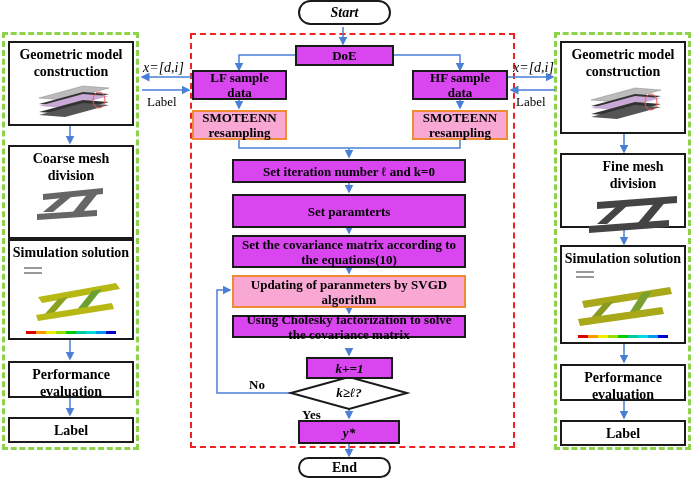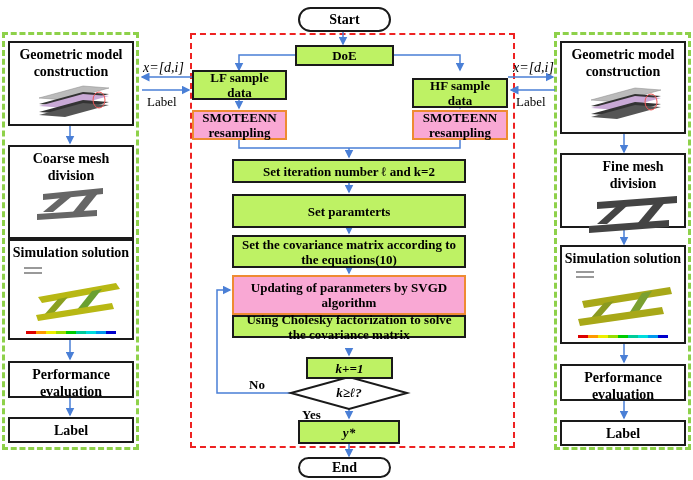--- a/index.html
+++ b/index.html
@@ -1,19 +1,19 @@
 <!DOCTYPE html>
 <html><head>
 <meta charset="utf-8">
 <style>
   html, body { margin:0; padding:0; background:#fff; }
   body { width:693px; height:480px; position:relative; overflow:hidden;
          font-family:"Liberation Serif", serif; color:#000; }
   .abs { position:absolute; box-sizing:border-box; }
-  .box { position:absolute; box-sizing:border-box; border:2px solid #1a1a1a; background:#bef264;
+  .box { position:absolute; box-sizing:border-box; border:2px solid #1a1a1a; background:#d946ef;
          display:flex; align-items:center; justify-content:center; text-align:center;
          font-weight:bold; font-size:13px; line-height:15px; }
   .box.orange { background:#f9a8d4; border-color:#ee8b33; }
   .term { position:absolute; box-sizing:border-box; border:2px solid #1a1a1a; border-radius:16px;
           background:#fff; display:flex; align-items:center; justify-content:center;
           font-weight:bold; font-size:14px; }
   .panel { position:absolute; box-sizing:border-box; border:3px dashed #8ed14a; }
   .main-frame { position:absolute; box-sizing:border-box; border:2.5px dashed #ee2222; }
   .pbox { position:absolute; box-sizing:border-box; border:2px solid #1a1a1a; background:#fff;
           text-align:center; font-weight:bold; font-size:14px; line-height:17px; }
@@ -66,50 +66,50 @@
 
     <line x1="624" y1="134" x2="624" y2="152" marker-end="url(#ah)"></line>
     <line x1="624" y1="227" x2="624" y2="244" marker-end="url(#ah)"></line>
     <line x1="624" y1="343" x2="624" y2="362" marker-end="url(#ah)"></line>
     <line x1="624" y1="400" x2="624" y2="418" marker-end="url(#ah)"></line>
   </g>
 
   <polygon points="291,393 349,377 407,393 349,409" fill="#fff" stroke="#1a1a1a" stroke-width="2"></polygon>
 </svg>
 
-<div class="term" style="left:298px;top:7px;width:93px;height:25px;">
+<div class="term" style="left:298px;top:0;width:93px;height:25px;font-style:italic;">
     <span>Start</span>
   </div>
 <div class="box" style="left:295px;top:45px;width:99px;height:21px;">
     <span>DoE</span>
   </div>
 <div class="box" style="left:192px;top:70px;width:95px;height:30px;">
     <span style="width:70px;">LF sample data</span>
   </div>
-<div class="box" style="left:412px;top:78px;width:96px;height:30px;">
+<div class="box" style="left:412px;top:70px;width:96px;height:30px;">
     <span style="width:70px;">HF sample data</span>
   </div>
 <div class="box orange" style="left:192px;top:110px;width:95px;height:30px;">
     <span style="width:80px;">SMOTEENN resampling</span>
   </div>
 <div class="box orange" style="left:412px;top:110px;width:96px;height:30px;">
     <span style="width:80px;">SMOTEENN resampling</span>
   </div>
 
 <div class="box" style="left:232px;top:159px;width:234px;height:24px;">
-    <span>Set iteration number ℓ and k=2</span>
+    <span>Set iteration number ℓ and k=0</span>
   </div>
 <div class="box" style="left:232px;top:194px;width:234px;height:34px;flex-direction:column;">
   <span>Set paramterts</span>
 </div>
 <div class="box" style="left:232px;top:235px;width:234px;height:33px;flex-direction:column;">
   <span>Set the covariance matrix according to</span>
   <span>the  equations(10)</span>
 </div>
-<div class="box orange" style="left:232px;top:275px;width:234px;height:40px;flex-direction:column;">
+<div class="box orange" style="left:232px;top:275px;width:234px;height:33px;flex-direction:column;">
   <span>Updating of paranmeters by SVGD</span>
   <span>algorithm</span>
 </div>
 <div class="box" style="left:232px;top:315px;width:234px;height:23px;flex-direction:column;">
   <span>Using Cholesky factorization to solve</span>
   <span>the covariance matrix</span>
 </div>
 <div class="box" style="left:306px;top:357px;width:87px;height:22px;font-style:italic;">
     <span>k+=1</span>
   </div>

